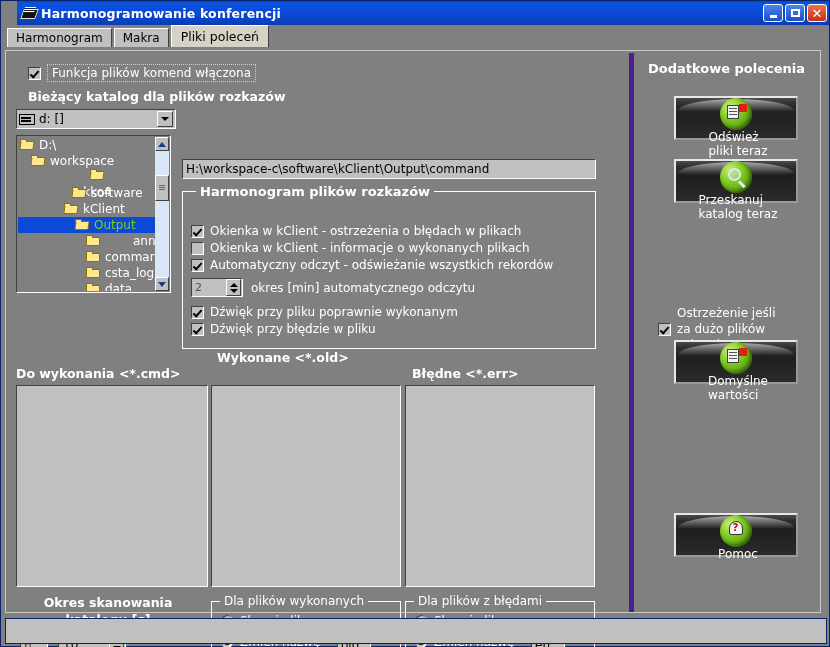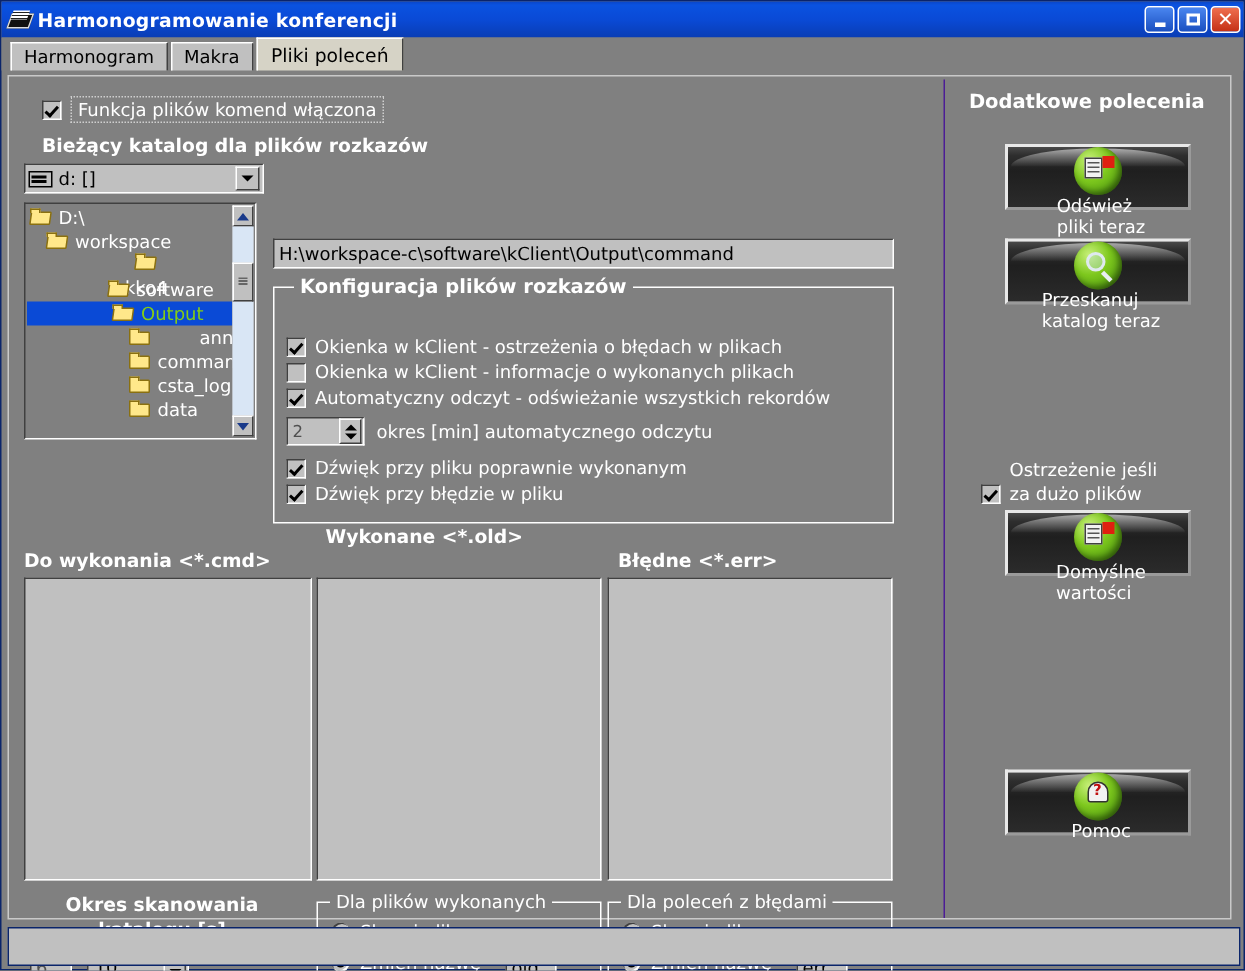--- a/index.html
+++ b/index.html
@@ -18,20 +18,21 @@
     border:1px solid #0a246a;
     background:#808080;
   }
   
   #titlebar{
     height:24px;
     background:linear-gradient(to bottom,#0a46c8 0%,#0a52e0 10%,#0a4ad6 50%,#0a3db4 100%);
     display:flex;align-items:center;
     padding:0 2px 0 4px;
     box-sizing:border-box;
+    margin-left:16px;
   }
   #title-icon{
     width:16px;height:16px;margin-right:4px;flex:none;
     position:relative;
   }
   #title-icon:before{
     content:"";position:absolute;left:1px;top:4px;width:13px;height:8px;
     background:#111;transform:skewX(-20deg);
     border:1px solid #ddd;
   }
@@ -277,21 +278,21 @@
     position:absolute;left:52px;top:584px;width:68px;height:20px;
     background:#c0c0c0;display:flex;align-items:center;
     padding-left:4px;box-sizing:border-box;color:#000;font-size:12px;
     border-top:1px solid #404040;border-left:1px solid #404040;
     border-right:1px solid #ffffff;border-bottom:1px solid #ffffff;
   }
   #okres-b-val{flex:1;}
   
   #sidebar{
     position:absolute;left:623px;top:2px;width:190px;height:559px;
-    border-left:1px solid #4c1d95;
+    border-left:5px solid #4c1d95;
     box-sizing:border-box;
   }
   #side-title{
     position:absolute;left:0;right:0;top:8px;text-align:center;
     font-weight:bold;font-size:13px;color:#ffffff;
   }
   .cmdbtn{
     position:absolute;width:124px;height:44px;
     background:linear-gradient(to bottom,#4a4a4a 0%,#2e2e2e 14%,#1f1f1f 40%,#2b2b2b 100%);
     border-top:2px solid #e8e8e8;border-left:2px solid #e8e8e8;
@@ -410,20 +411,24 @@
               <span>workspace</span>
             </div>
             <div class="tnode" style="padding-left: 24px; flex-direction: column;">
               <div class="folder open"></div>
               <span>kko4</span>
             </div>
             <div class="tnode" style="padding-left: 35px; margin-left: 19px;">
               <div class="folder open"></div>
               <span>software</span>
             </div>
+            <div class="tnode" style="padding-left: 46px;">
+              <div class="folder open"></div>
+              <span>kClient</span>
+            </div>
             <div class="tnode sel" style="padding-left: 57px;">
               <div class="folder open"></div>
               <span>Output</span>
             </div>
             <div class="tnode" style="padding-left: 68px; gap: 32px;">
               <div class="folder"></div>
               <span>anns</span>
             </div>
             <div class="tnode" style="padding-left: 68px;">
               <div class="folder"></div>
@@ -445,21 +450,21 @@
           <div id="sb-track"></div>
           <div id="sb-thumb"></div>
           <div class="sb-btn" style="position:absolute;bottom:0;left:0;">
               <div class="sb-arrow-dn"></div>
             </div>
         </div>
       </div>
 
       <div id="cfg" class="gbox">
         <div class="frame"></div>
-        <div class="gtitle">Konfiguracja plików rozkazów</div>
+        <div class="gtitle">Harmonogram plików rozkazów</div>
         <div id="cfg-items">
           <div class="cbrow">
             <div class="cb on"></div>
             <div class="lbl">Okienka w kClient - ostrzeżenia o błędach w plikach</div>
           </div>
           <div class="cbrow">
             <div class="cb"></div>
             <div class="lbl">Okienka w kClient - informacje o wykonanych plikach</div>
           </div>
           <div class="cbrow">
@@ -522,21 +527,21 @@
             <div class="lbl">Zmień nazwę</div>
           </div>
         </div>
         <div class="tbox" style="position:absolute;left:126px;top:41px;width:34px;height:19px;">
           <span>old</span>
         </div>
       </div>
 
       <div class="gbox" style="left:399px;top:543px;width:190px;height:62px;">
         <div class="frame"></div>
-        <div class="gtitle">Dla poleceń z błędami</div>
+        <div class="gtitle">Dla plików z błędami</div>
         <div style="position:absolute;left:10px;top:20px;">
           <div class="rbrow">
             <div class="rb"></div>
             <div class="lbl">Skasuj plik</div>
           </div>
           <div class="rbrow">
             <div class="rb on"></div>
             <div class="lbl">Zmień nazwę</div>
           </div>
         </div>

